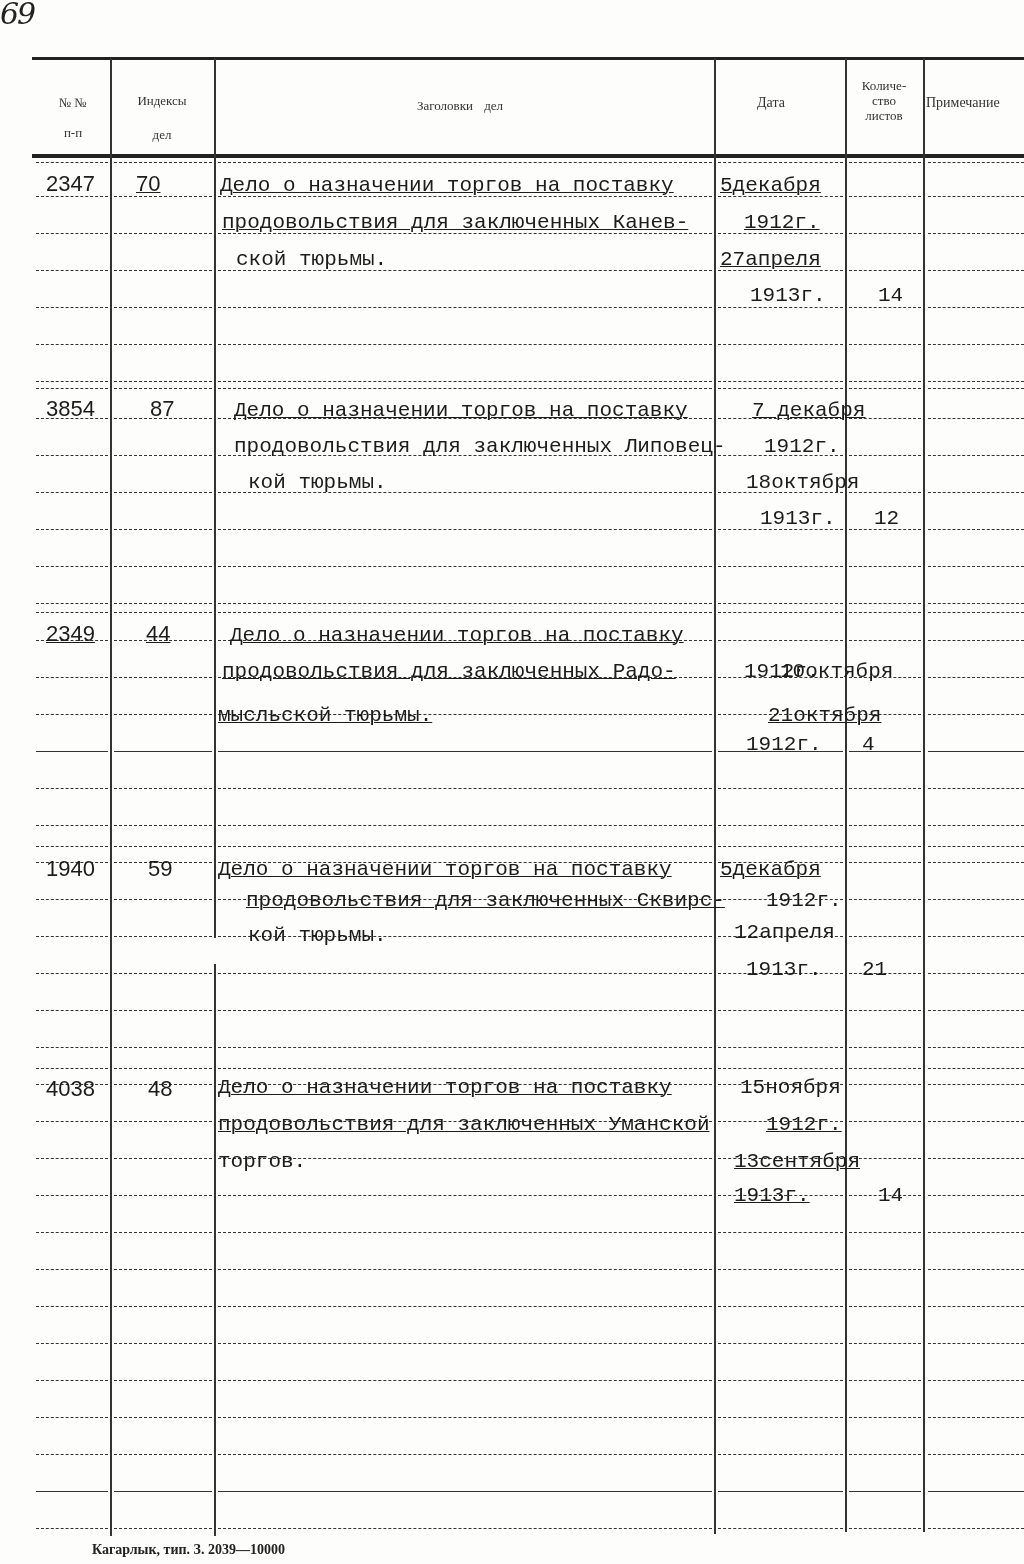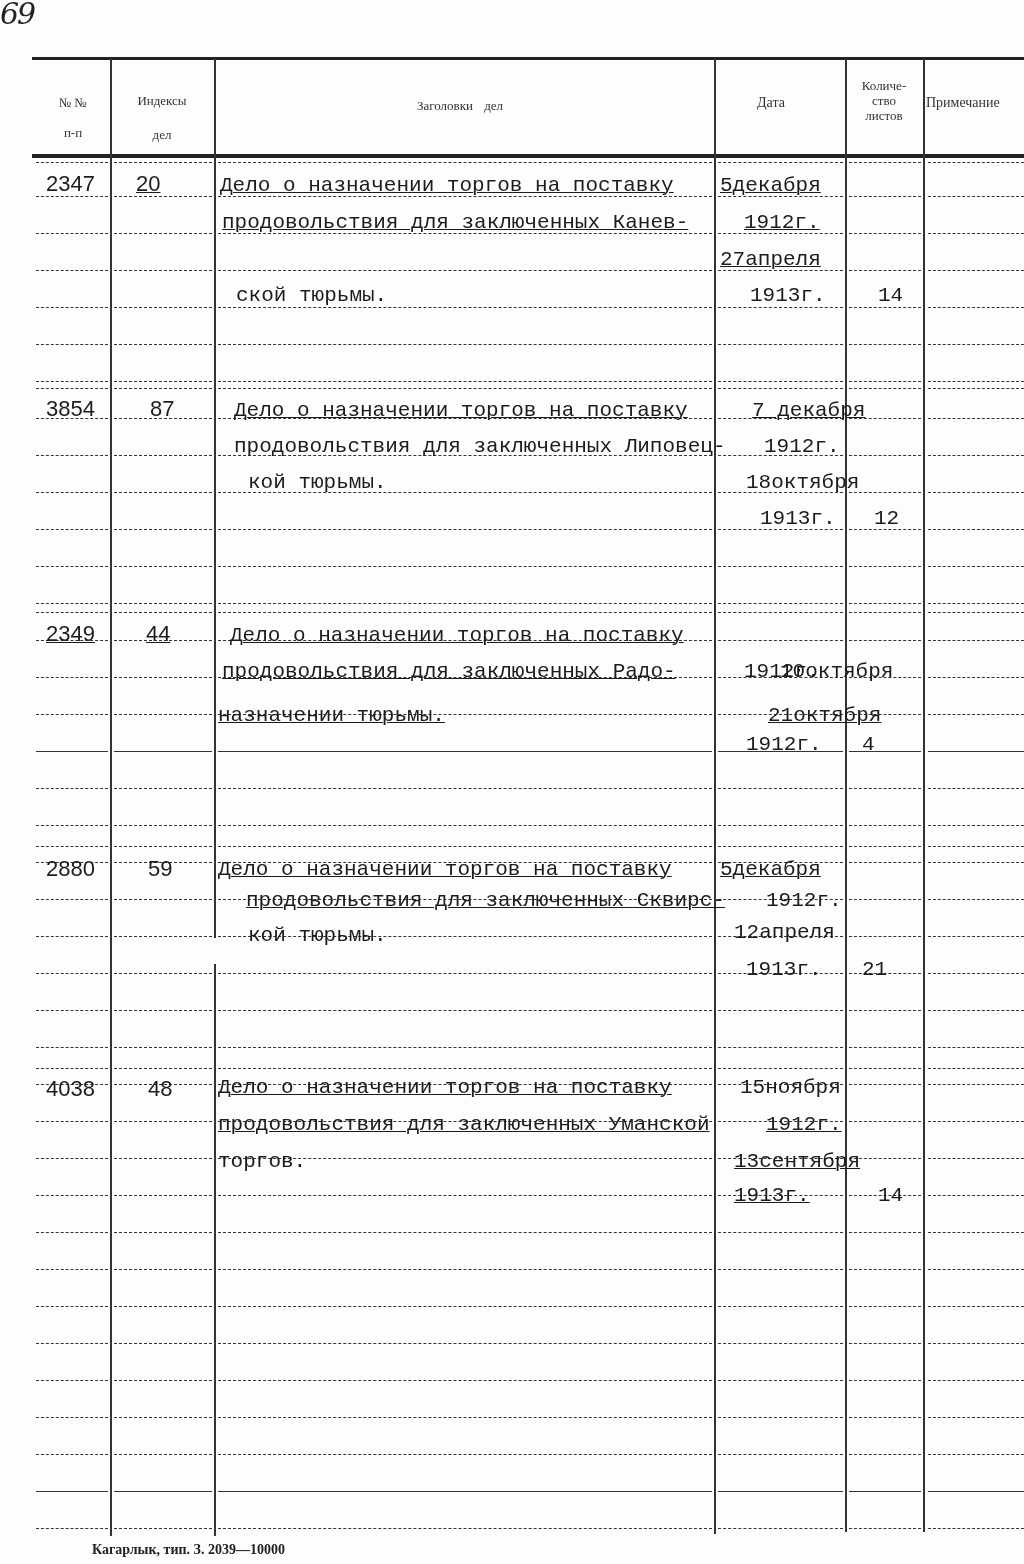--- a/index.html
+++ b/index.html
@@ -318,24 +318,24 @@
     <div class="hline" style="left: 36px; width: 72px; top: 1068px;"></div>
     <div class="hline" style="left: 114px; width: 98px; top: 1068px;"></div>
     <div class="hline" style="left: 218px; width: 494px; top: 1068px;"></div>
     <div class="hline" style="left: 718px; width: 125px; top: 1068px;"></div>
     <div class="hline" style="left: 849px; width: 72px; top: 1068px;"></div>
     <div class="hline" style="left: 928px; width: 96px; top: 1068px;"></div>
   </div>
 
 <div>
   <div class="cell num" style="left:46px; top:172px;">2347</div>
-  <div class="cell num u" style="left:136px; top:172px;">20</div>
+  <div class="cell num u" style="left:136px; top:172px;">70</div>
   <div class="cell u" style="left:220px; top:174px;">Дело о назначении торгов на поставку</div>
   <div class="cell u" style="left:222px; top:211px;">продовольствия для заключенных Канев-</div>
-  <div class="cell" style="left:236px; top:248px;margin-top:36px;">ской тюрьмы.</div>
+  <div class="cell" style="left:236px; top:248px;">ской тюрьмы.</div>
   <div class="cell u" style="left:720px; top:174px;">5декабря</div>
   <div class="cell u" style="left:744px; top:211px;">1912г.</div>
   <div class="cell u" style="left:720px; top:248px;">27апреля</div>
   <div class="cell" style="left:750px; top:284px;">1913г.</div>
   <div class="cell" style="left:878px; top:284px;">14</div>
 </div>
 
 <div>
   <div class="cell num" style="left:46px; top:397px;">3854</div>
   <div class="cell num" style="left:150px; top:397px;">87</div>
@@ -347,30 +347,30 @@
   <div class="cell" style="left:746px; top:471px;">18октября</div>
   <div class="cell" style="left:760px; top:507px;">1913г.</div>
   <div class="cell" style="left:874px; top:507px;">12</div>
 </div>
 
 <div>
   <div class="cell num u" style="left:46px; top:622px;">2349</div>
   <div class="cell num u" style="left:146px; top:622px;">44</div>
   <div class="cell u" style="left:230px; top:624px;">Дело о назначении торгов на поставку</div>
   <div class="cell u" style="left:222px; top:660px;">продовольствия для заключенных Радо-</div>
-  <div class="cell u" style="left:218px; top:704px;">назначении тюрьмы.</div>
+  <div class="cell u" style="left:218px; top:704px;">мысльской тюрьмы.</div>
   <div class="cell" style="left:780px; top:624px;margin-top:36px;">10октября</div>
   <div class="cell" style="left:744px; top:660px;">1912г.</div>
   <div class="cell u" style="left:768px; top:704px;">21октября</div>
   <div class="cell" style="left:746px; top:733px;">1912г.</div>
   <div class="cell" style="left:862px; top:733px;">4</div>
 </div>
 
 <div>
-  <div class="cell num" style="left:46px; top:857px;">2880</div>
+  <div class="cell num" style="left:46px; top:857px;">1940</div>
   <div class="cell num" style="left:148px; top:857px;">59</div>
   <div class="cell u" style="left:218px; top:858px;">Дело о назначении торгов на поставку</div>
   <div class="cell u" style="left:246px; top:889px;">продовольствия для заключенных Сквирс-</div>
   <div class="cell" style="left:248px; top:924px;">кой тюрьмы.</div>
   <div class="cell u" style="left:720px; top:858px;">5декабря</div>
   <div class="cell" style="left:766px; top:889px;">1912г.</div>
   <div class="cell" style="left:734px; top:921px;">12апреля</div>
   <div class="cell" style="left:746px; top:958px;">1913г.</div>
   <div class="cell" style="left:862px; top:958px;">21</div>
 </div>

